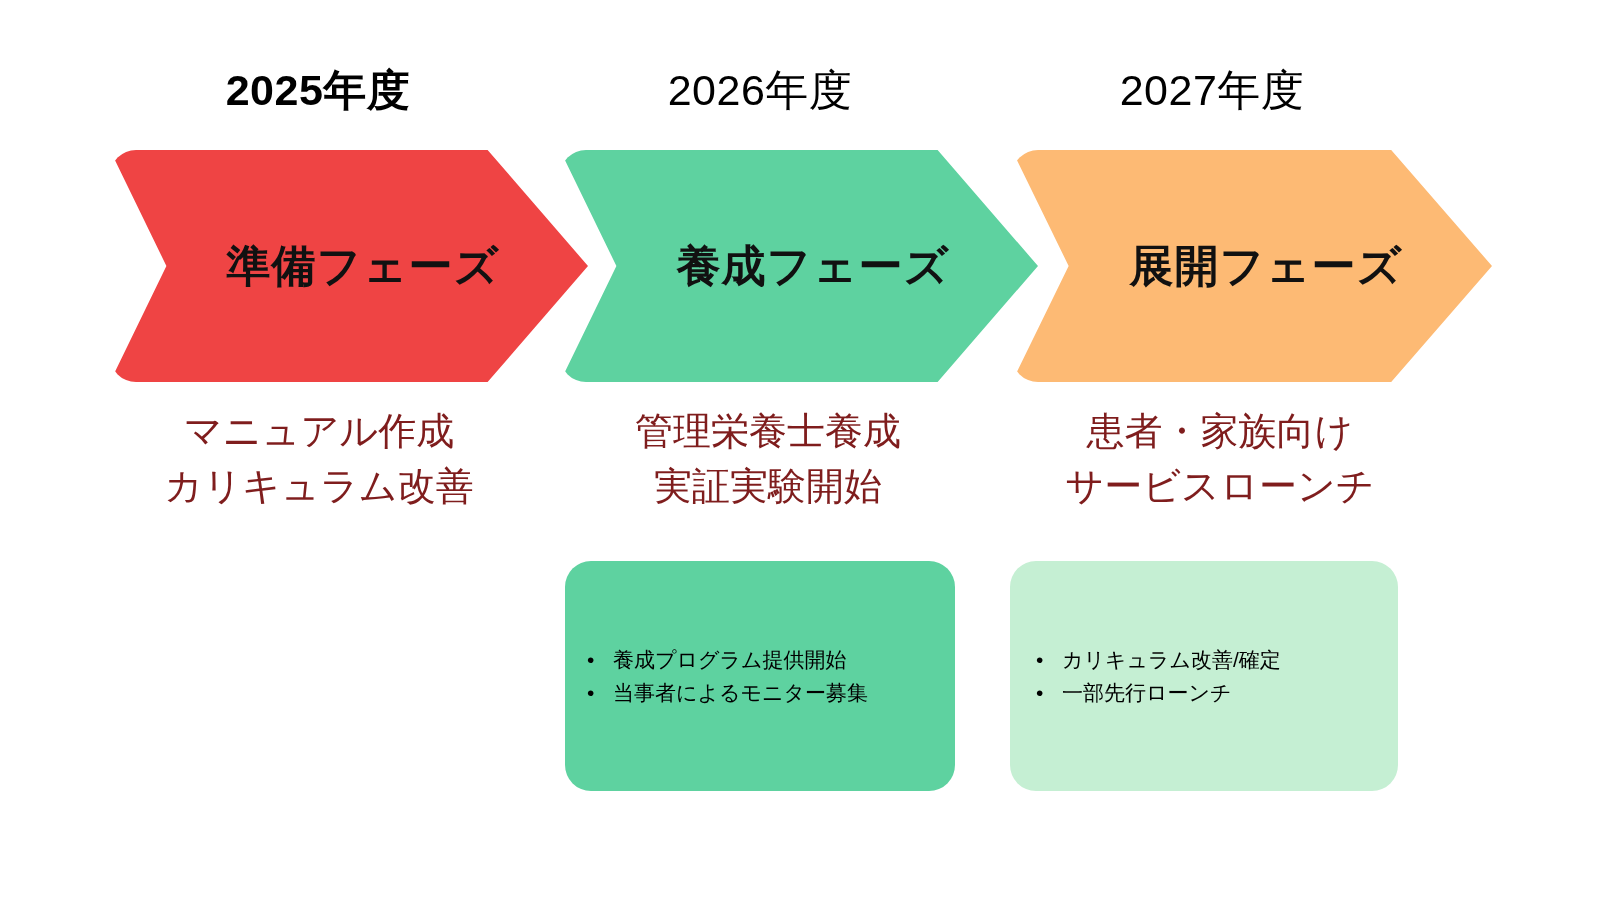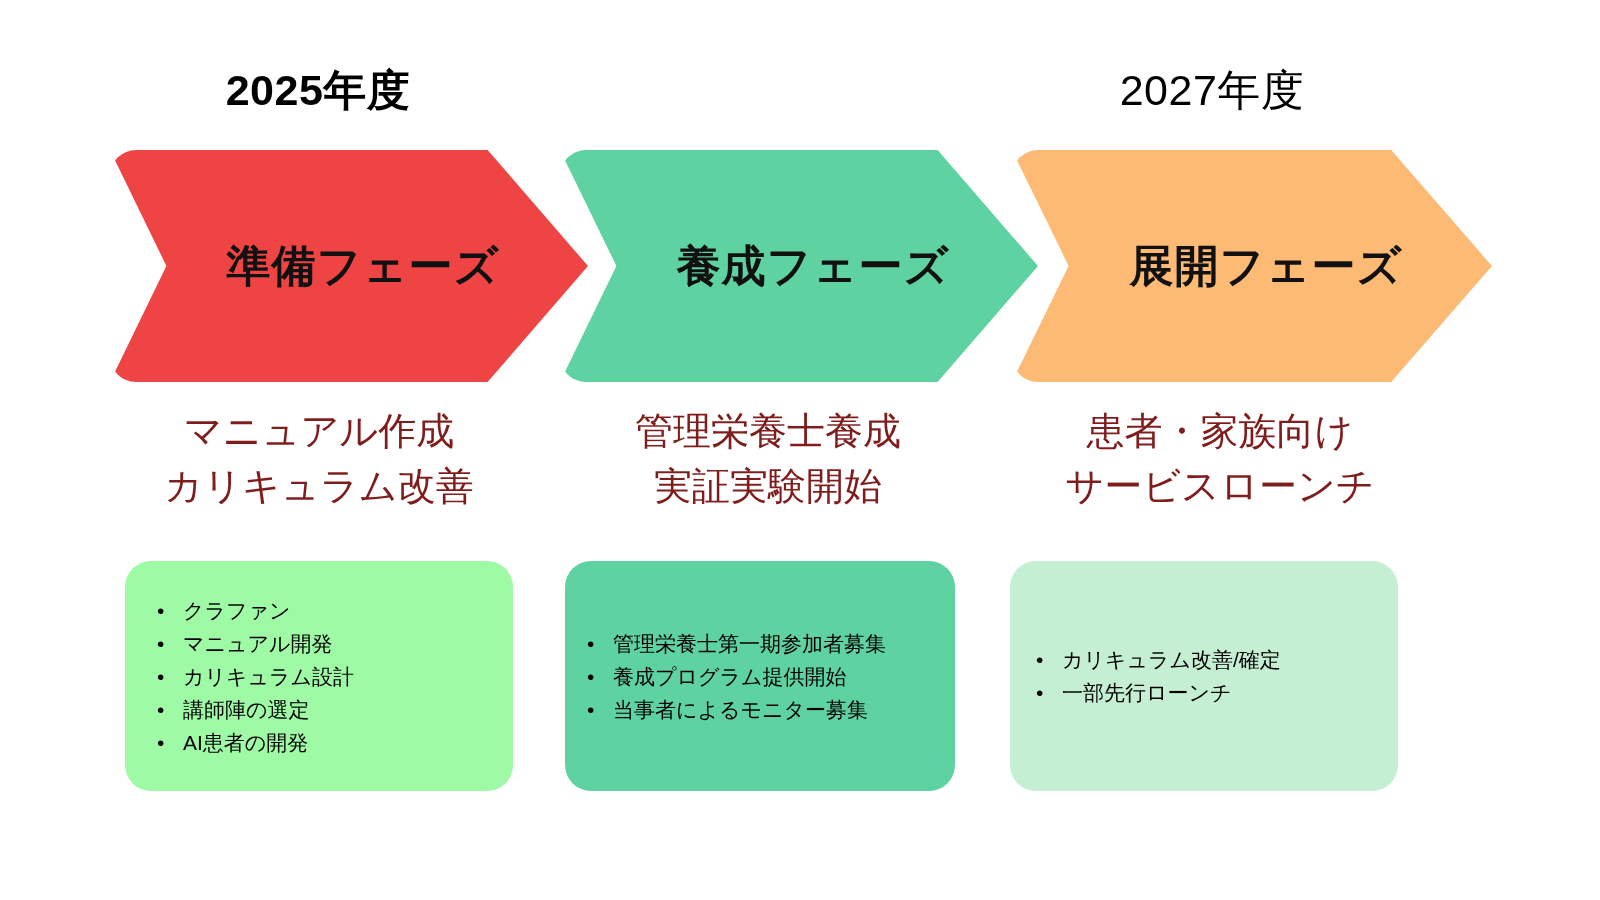--- a/index.html
+++ b/index.html
@@ -157,20 +157,21 @@
   .card-2 .bullets li { font-size: 21px; line-height: 33px; }
   .card-3 .bullets li { font-size: 21px; line-height: 33px; }
 </style>
 </head>
 <body>
 
 <div id="roadmap">
 
   <div class="year-row">
     <div class="year-label year-1">2025年度</div>
+    <div class="year-label year-2">2026年度</div>
     <div class="year-label year-3">2027年度</div>
   </div>
 
   <div class="chevron-row">
     <div class="chevron chevron-1" style="background-color: #ef4444;">
       <span class="chevron-label">準備フェーズ</span>
     </div>
     <div class="chevron chevron-2" style="background-color: rgb(94, 210, 160);">
       <span class="chevron-label">養成フェーズ</span>
     </div>
@@ -188,32 +189,22 @@
       <span class="line">管理栄養士養成</span>
       <span class="line">実証実験開始</span>
     </div>
     <div class="caption caption-3">
       <span class="line">患者・家族向け</span>
       <span class="line">サービスローンチ</span>
     </div>
   </div>
 
   <div class="card-row">
-    <div class="card card-1" style="background-color: rgb(159, 250, 166);">
-      <ul class="bullets">
-          <li>クラファン</li>
-          <li>マニュアル開発</li>
-          <li>カリキュラム設計</li>
-          <li>講師陣の選定</li>
-          <li>AI患者の開発</li>
-        </ul>
-    </div>
     <div class="card card-2" style="background-color: rgb(94, 210, 160);">
       <ul class="bullets">
-          <li>管理栄養士第一期参加者募集</li>
           <li>養成プログラム提供開始</li>
           <li>当事者によるモニター募集</li>
         </ul>
     </div>
     <div class="card card-3" style="background-color: rgb(197, 239, 211);">
       <ul class="bullets">
           <li>カリキュラム改善/確定</li>
           <li>一部先行ローンチ</li>
         </ul>
     </div>

